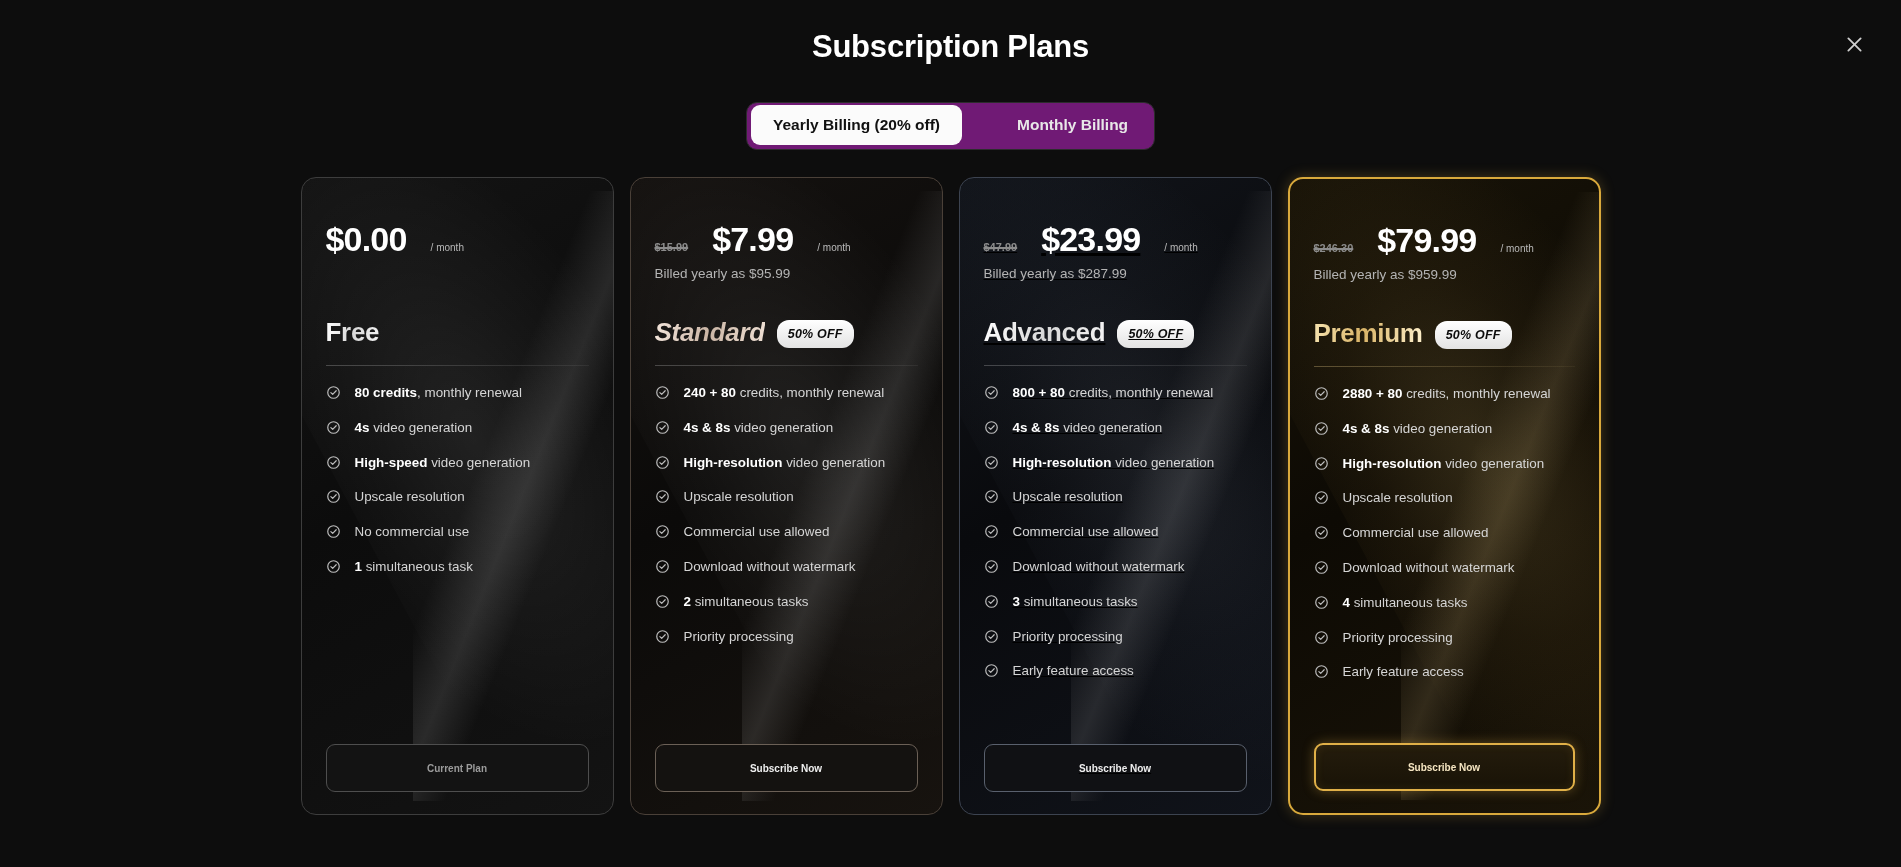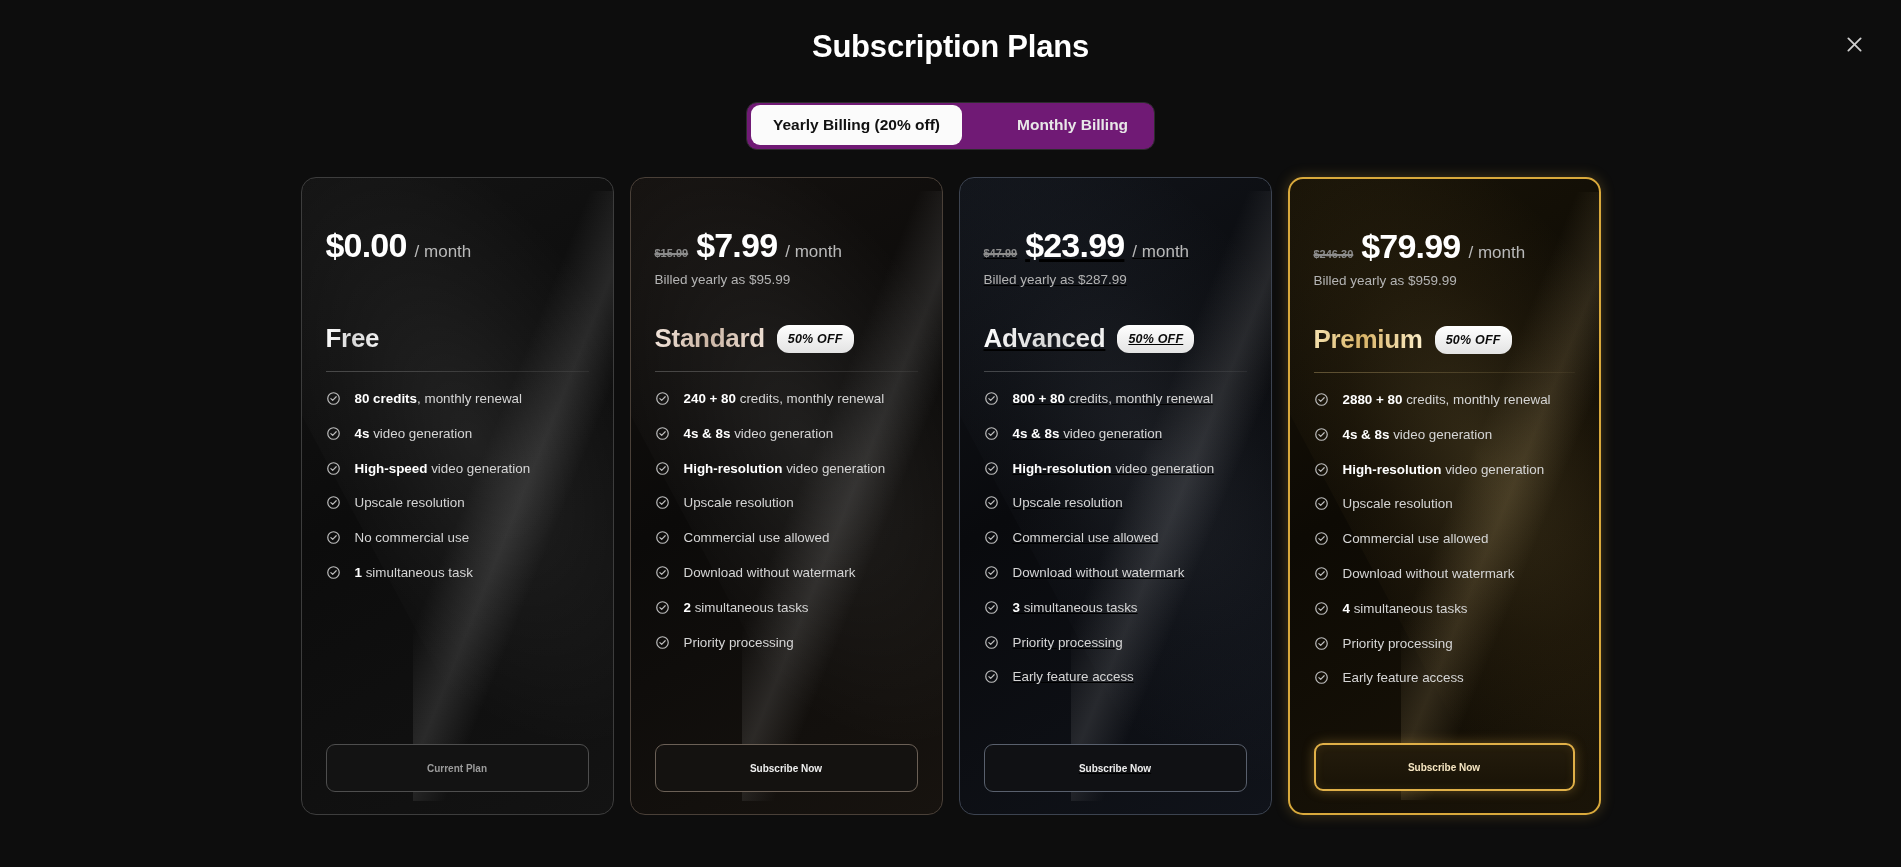--- a/index.html
+++ b/index.html
@@ -170,74 +170,75 @@
                 rgba(150,170,200,0.04) 40%,
                 rgba(0,0,0,0) 72%);
   }
 
   .card > *:not(.sheen) { position: relative; z-index: 2; }
 
   
   .price-row {
     display: flex;
     align-items: baseline;
-    gap: 8px;
+    gap: 24px;
     flex-wrap: wrap;
     min-height: 44px;
   }
   .price-old {
     font-size: 11px;
     font-weight: bold;
     color: #8c8c8c;
     text-decoration: line-through;
     text-decoration-thickness: 1.5px;
   }
   .price-now {
     font-size: 34px;
     font-weight: bold;
     color: #ffffff;
     letter-spacing: -0.8px;
   }
   .price-per {
-    font-size: 17px;
+    font-size: 10px;
     color: #b9b9b9;
     font-weight: normal;
     margin-top: 38px;
   }
   .billed-note {
     margin-top: 7px;
     font-size: 13.5px;
     color: #b4b4b4;
     min-height: 17px;
   }
 
   
   .plan-head {
     margin-top: 34px;
     display: flex;
-    align-items: center;
+    align-items: flex-end;
     gap: 12px;
   }
   .plan-name {
     font-size: 26px;
     font-weight: bold;
     letter-spacing: -0.3px;
     color: #ffffff;
   }
   .plan-name.tone-silver {
     background: linear-gradient(100deg,#ffffff 0%,#d8d8d8 50%,#f4f4f4 100%);
     -webkit-background-clip: text;
     background-clip: text;
     color: transparent;
   }
   .plan-name.tone-beige {
     background: linear-gradient(100deg,#f4e6dc 0%,#cbb6a6 48%,#efe0d4 100%);
     -webkit-background-clip: text;
     background-clip: text;
     color: transparent;
+    font-style: italic;
   }
   .plan-name.tone-gold {
     background: linear-gradient(100deg,#f6e3b0 0%,#d9b468 45%,#fff2ce 100%);
     -webkit-background-clip: text;
     background-clip: text;
     color: transparent;
   }
 
   .badge {
     display: inline-flex;

